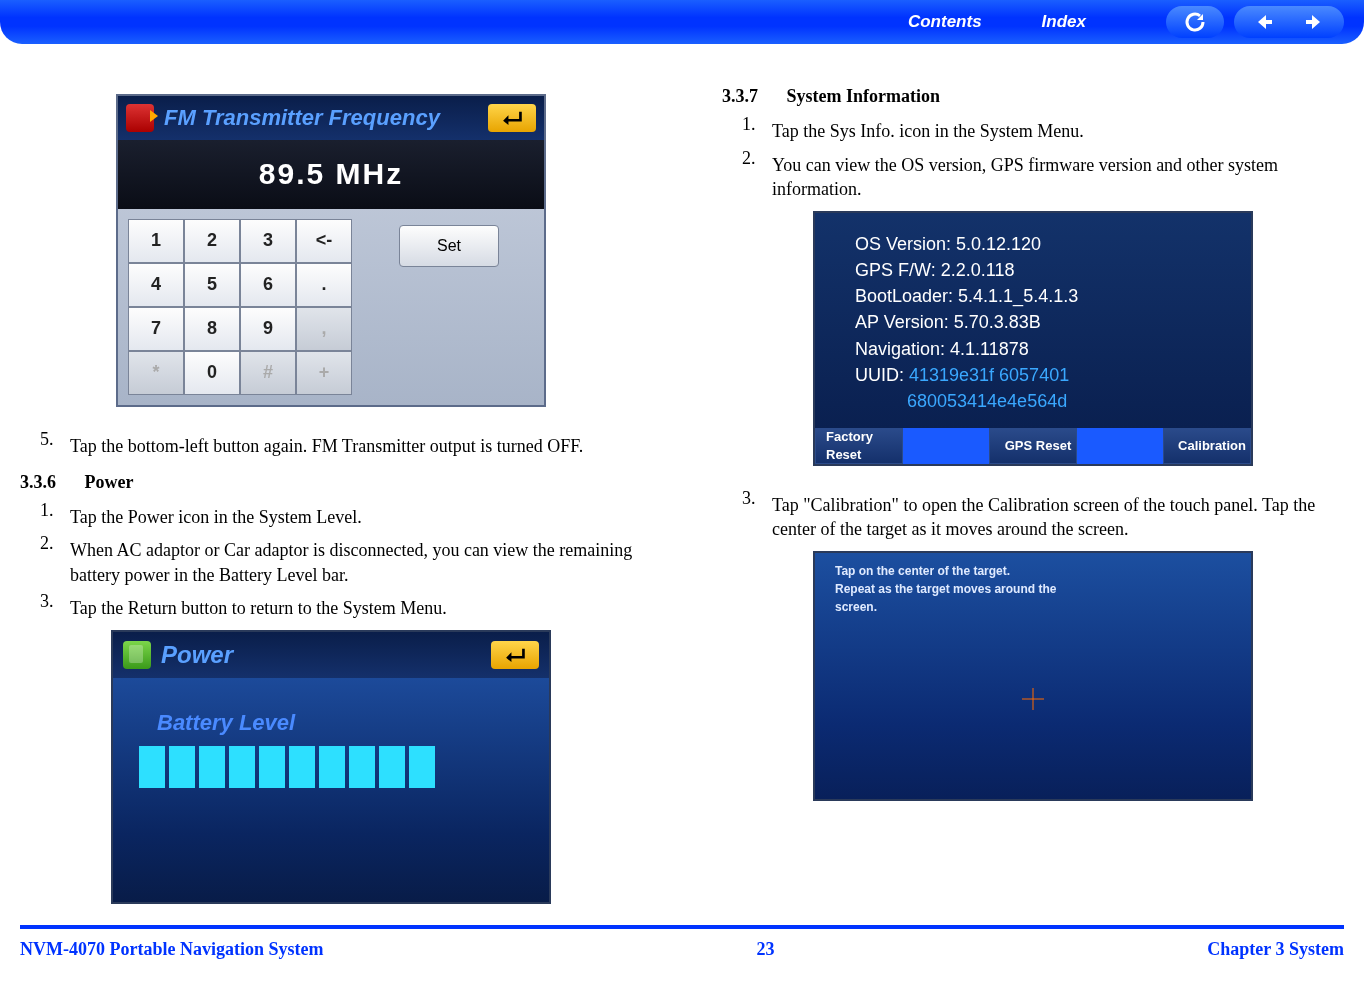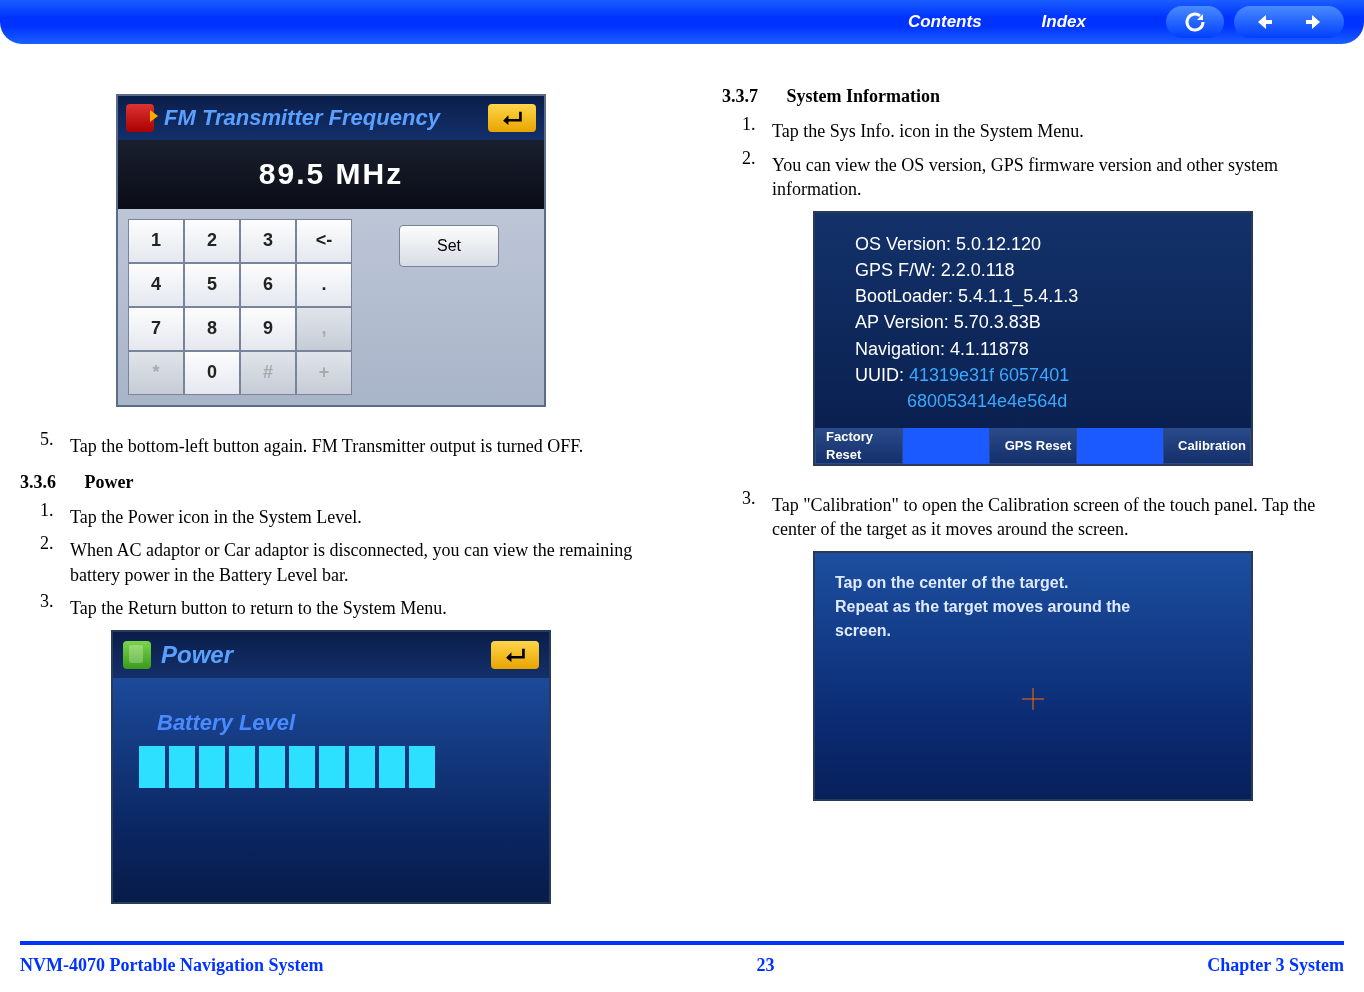--- a/index.html
+++ b/index.html
@@ -58,21 +58,21 @@
 .si-title .infoico .dot{width:10px;height:10px;background:#c00;border-radius:50%; position:absolute; top:2px; left:2px;}
 .si-title .infoico .wr{width:14px;height:18px;background:#5a6a7a; clip-path:polygon(20% 0,80% 0,100% 40%,70% 100%,30% 100%,0 40%); position:absolute; bottom:2px; right:2px;}
 .si-ti-text { font-family:Arial,sans-serif; font-style:italic; font-weight:bold; color:#5aa0ff; font-size:22px; flex:1; }
 .si-body { background:linear-gradient(to bottom,#13326a,#0a2050); padding:18px 30px 14px 40px; font-family:Arial,sans-serif; color:#fff; font-size:18px; line-height:1.45; }
 .si-body .uuid1 { color:#3aa8ff; }
 .si-btns { display:flex; background:linear-gradient(to bottom,#0a2a6a,#06184a); }
 .si-btns .b { flex:1; height:36px; display:flex; align-items:center; justify-content:center; font-family:Arial,sans-serif; font-size:13px; color:#fff; font-weight:bold; border:1px solid #2a4a8a; background:linear-gradient(to bottom,#2a4a8a,#14306b);padding-left:10px; }
 .si-btns .gap { width:70px; background:#1a5aff; border:none; }
 
 
-.cal-shot { width:440px; height:250px; background:linear-gradient(to bottom,#1c4fa0 0%,#0b2a72 70%,#08205a 100%); border:2px solid #2a3a5a; position:relative; padding:18px 20px; font-family:Arial,sans-serif; color:#cfe0ff; font-size:16px; line-height:1.5; font-weight:bold; }
+.cal-shot { width:440px; height:250px; background:linear-gradient(to bottom,#1c4fa0 0%,#0b2a72 70%,#08205a 100%); border:2px solid #2a3a5a; position:relative; padding:9px 20px; font-family:Arial,sans-serif; color:#cfe0ff; font-size:12px; line-height:1.5; font-weight:bold; }
 .cal-shot .txt1 { color:#dfeaff; }
 .cal-target { position:absolute; left:50%; top:135px; width:22px; height:22px; transform:translate(-50%,0); }
 .cal-target::before,.cal-target::after{content:"";position:absolute;background:#ff6a00;}
 .cal-target::before{left:50%;top:0;width:1px;height:100%;transform:translateX(-50%);}
 .cal-target::after{top:50%;left:0;height:1px;width:100%;transform:translateY(-50%);}
 
 
 .foot-rule { border-top:4px solid #0033ff; margin: 0 20px; }
 .footer { display:flex; justify-content:space-between; padding:10px 20px 16px 20px; font-weight:bold; color:#0033ff; font-size:18px; }
 
@@ -256,20 +256,20 @@
         <div class="txt1">Tap on the center of the target.</div>
         <div class="txt1">Repeat as the target moves around the</div>
         <div class="txt1">screen.</div>
         <div class="cal-target"></div>
       </div>
     </div>
 
   </div>
 </div>
 
-<div style="position:absolute; bottom:0; left:0; right:0;">
+<div style="position:absolute; bottom:16px; left:0; right:0;">
   <div class="foot-rule"></div>
   <div class="footer">
     <span>NVM-4070 Portable Navigation System</span>
     <span>23</span>
     <span>Chapter 3 System</span>
   </div>
 </div>
 
 </body></html>

